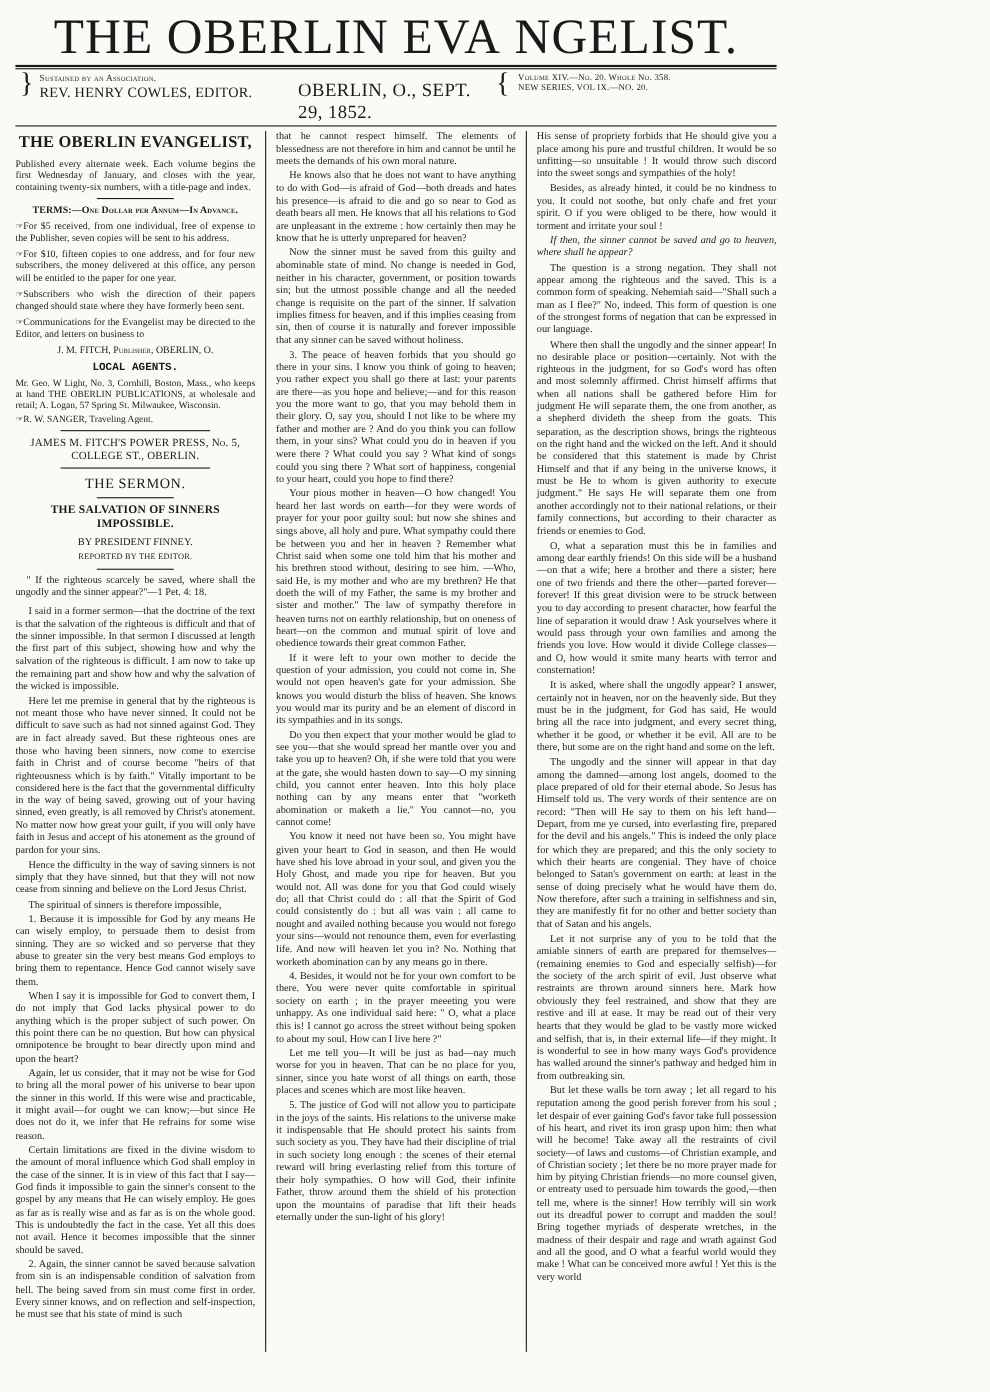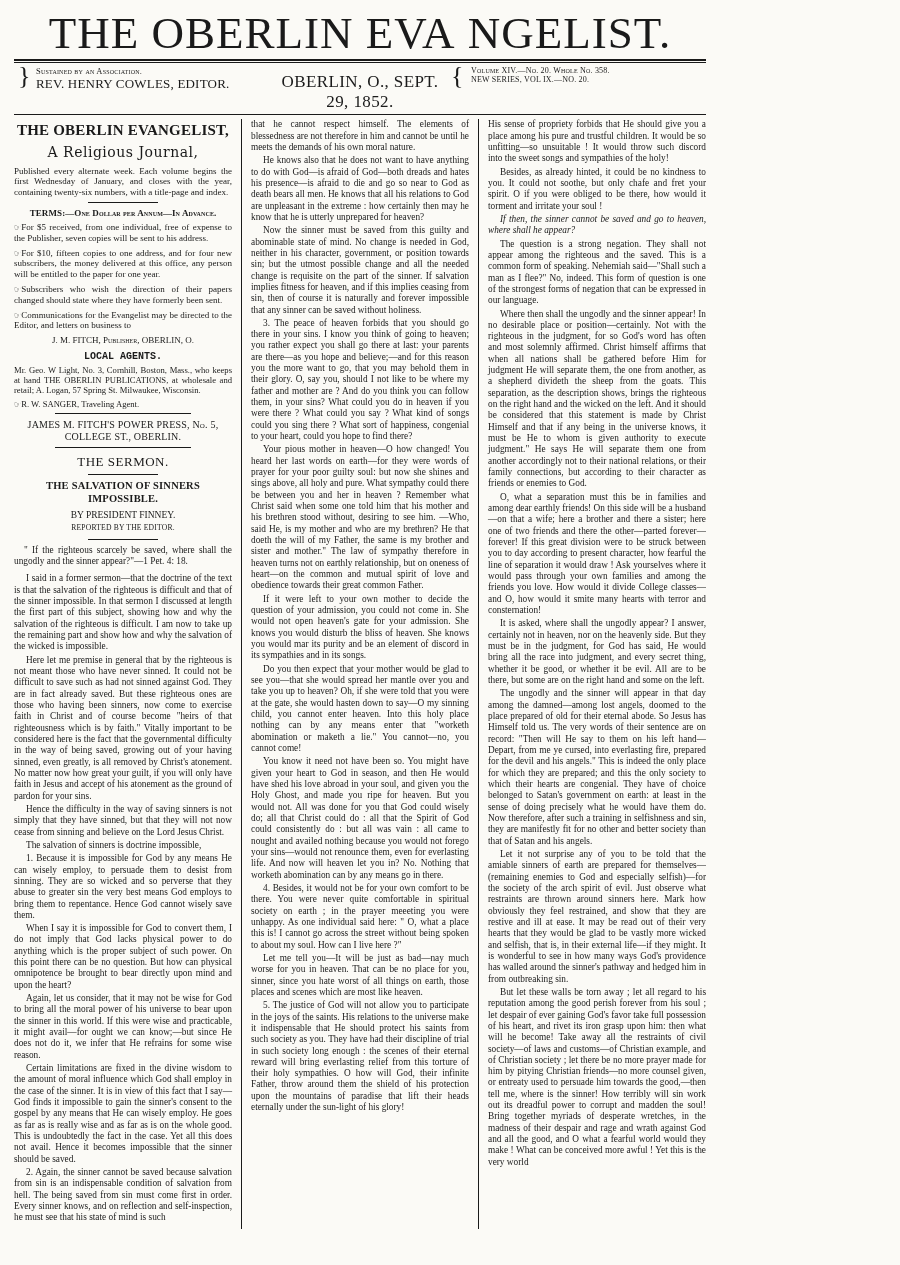--- a/index.html
+++ b/index.html
@@ -43,21 +43,21 @@
   .dl-left{padding-left:22px;}
   .dl-right{padding-left:22px;text-align:left;}
   .brace{
     position:absolute;left:4px;top:-1px;
     font-size:26px;line-height:22px;font-weight:300;
   }
   .brace.r{left:2px;}
   .dl-left .l1{font-variant:small-caps;font-size:8.5px;letter-spacing:.2px;}
   .dl-left .l2{font-variant:small-caps;font-size:13px;letter-spacing:.2px;}
   .dl-center{
-    flex:1;text-align:center;
+    flex:1;
     font-size:17px;letter-spacing:.4px;
     padding-top:6px;
     font-variant:small-caps;
   }
   .dl-right .l1,.dl-right .l2{font-size:8px;font-variant:small-caps;letter-spacing:.2px;}
 
   
   .columns{
     display:flex;
     border-top:1px solid #1a1a1a;
@@ -153,21 +153,20 @@
       <span class="brace r">{</span>
       <div class="l1">Volume XIV.—No. 20. Whole No. 358.</div>
       <div class="l2">NEW SERIES, VOL IX.—NO. 20.</div>
     </div>
   </div>
 
   <div class="columns">
 
     <div class="col c1">
       <div class="hdr-title">THE OBERLIN EVANGELIST,</div>
-      <div class="hdr-sub">A Religious Journal,</div>
       <div class="blk">Published every alternate week. Each volume begins the first Wednesday of January, and closes with the year, containing twenty-six numbers, with a title-page and index.</div>
       <div class="sect-rule short"></div>
       <div class="terms">TERMS:—One Dollar per Annum—In Advance.</div>
       <div class="blk"><span class="hand">☞</span><span>For $5 received, from one individual, free of expense to the Publisher, seven copies will be sent to his address.</span></div>
       <div class="blk"><span class="hand">☞</span><span>For $10, fifteen copies to one address, and for four new subscribers, the money delivered at this office, any person will be entitled to the paper for one year.</span></div>
       <div class="blk"><span class="hand">☞</span><span>Subscribers who wish the direction of their papers changed should state where they have formerly been sent.</span></div>
       <div class="blk"><span class="hand">☞</span><span>Communications for the Evangelist may be directed to the Editor, and letters on business to</span></div>
       <div class="blk center sc">J. M. FITCH, Publisher, OBERLIN, O.</div>
       <div class="agents-h">LOCAL AGENTS.</div>
       <div class="agent-line">Mr. Geo. W Light, No. 3, Cornhill, Boston, Mass., who keeps at hand THE OBERLIN PUBLICATIONS, at wholesale and retail; A. Logan, 57 Spring St. Milwaukee, Wisconsin.</div>
@@ -180,21 +179,21 @@
       <div class="sect-rule short"></div>
       <div class="sermon-sub">THE SALVATION OF SINNERS IMPOSSIBLE.</div>
       <div class="byline">BY PRESIDENT FINNEY.</div>
       <div class="byline2">REPORTED BY THE EDITOR.</div>
       <div class="sect-rule short"></div>
       <div class="textline">" If the righteous scarcely be saved, where shall the ungodly and the sinner appear?"—1 Pet. 4: 18.</div>
 
       <p>I said in a former sermon—that the doctrine of the text is that the salvation of the righteous is difficult and that of the sinner impossible. In that sermon I discussed at length the first part of this subject, showing how and why the salvation of the righteous is difficult. I am now to take up the remaining part and show how and why the salvation of the wicked is impossible.</p>
       <p>Here let me premise in general that by the righteous is not meant those who have never sinned. It could not be difficult to save such as had not sinned against God. They are in fact already saved. But these righteous ones are those who having been sinners, now come to exercise faith in Christ and of course become "heirs of that righteousness which is by faith." Vitally important to be considered here is the fact that the governmental difficulty in the way of being saved, growing out of your having sinned, even greatly, is all removed by Christ's atonement. No matter now how great your guilt, if you will only have faith in Jesus and accept of his atonement as the ground of pardon for your sins.</p>
       <p>Hence the difficulty in the way of saving sinners is not simply that they have sinned, but that they will not now cease from sinning and believe on the Lord Jesus Christ.</p>
-      <p>The salvation of sinners is doctrine impossible,</p>
+      <p>The spiritual of sinners is therefore impossible,</p>
       <p>1. Because it is impossible for God by any means He can wisely employ, to persuade them to desist from sinning. They are so wicked and so perverse that they abuse to greater sin the very best means God employs to bring them to repentance. Hence God cannot wisely save them.</p>
       <p>When I say it is impossible for God to convert them, I do not imply that God lacks physical power to do anything which is the proper subject of such power. On this point there can be no question. But how can physical omnipotence be brought to bear directly upon mind and upon the heart?</p>
       <p>Again, let us consider, that it may not be wise for God to bring all the moral power of his universe to bear upon the sinner in this world. If this were wise and practicable, it might avail—for ought we can know;—but since He does not do it, we infer that He refrains for some wise reason.</p>
       <p>Certain limitations are fixed in the divine wisdom to the amount of moral influence which God shall employ in the case of the sinner. It is in view of this fact that I say—God finds it impossible to gain the sinner's consent to the gospel by any means that He can wisely employ. He goes as far as is really wise and as far as is on the whole good. This is undoubtedly the fact in the case. Yet all this does not avail. Hence it becomes impossible that the sinner should be saved.</p>
       <p>2. Again, the sinner cannot be saved because salvation from sin is an indispensable condition of salvation from hell. The being saved from sin must come first in order. Every sinner knows, and on reflection and self-inspection, he must see that his state of mind is such</p>
     </div>
 
     <div class="col c2">
       <p class="noind">that he cannot respect himself. The elements of blessedness are not therefore in him and cannot be until he meets the demands of his own moral nature.</p>
       <p>He knows also that he does not want to have anything to do with God—is afraid of God—both dreads and hates his presence—is afraid to die and go so near to God as death bears all men. He knows that all his relations to God are unpleasant in the extreme : how certainly then may he know that he is utterly unprepared for heaven?</p>

